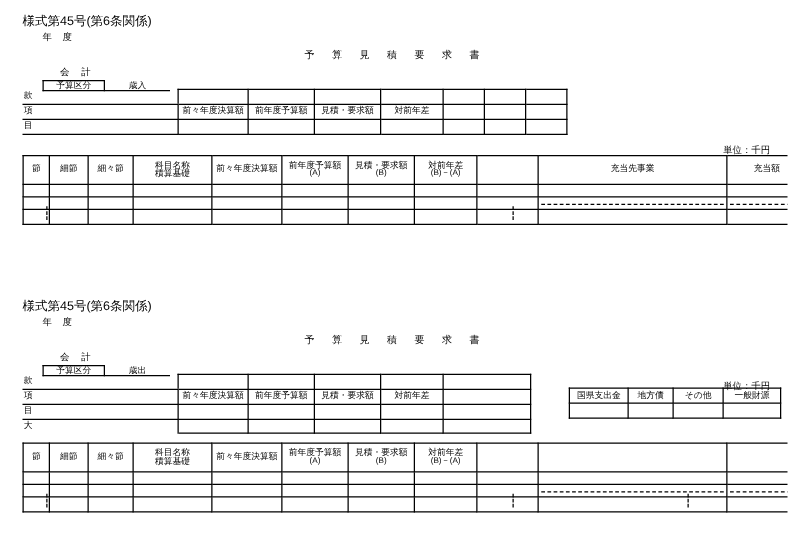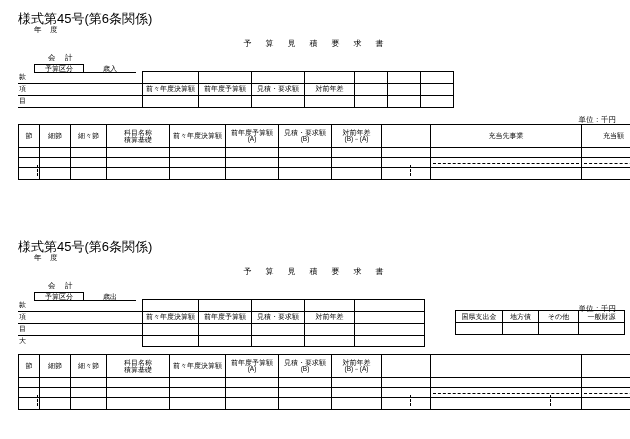--- a/index.html
+++ b/index.html
@@ -26,21 +26,21 @@
     left: 0;
     width: 630px;
   }
   .form-top { top: 0px; }
   .form-bottom { top: 228px; }
 
   .form-code {
     position: absolute;
     left: 18px;
     top: 10px;
-    font-size: 13px;
+    font-size: 10px;
     white-space: nowrap;
   }
   .nendo {
     position: absolute;
     left: 34px;
     top: 25px;
     font-size: 7.5px;
     letter-spacing: 0.5px;
   }
   .doc-title {

